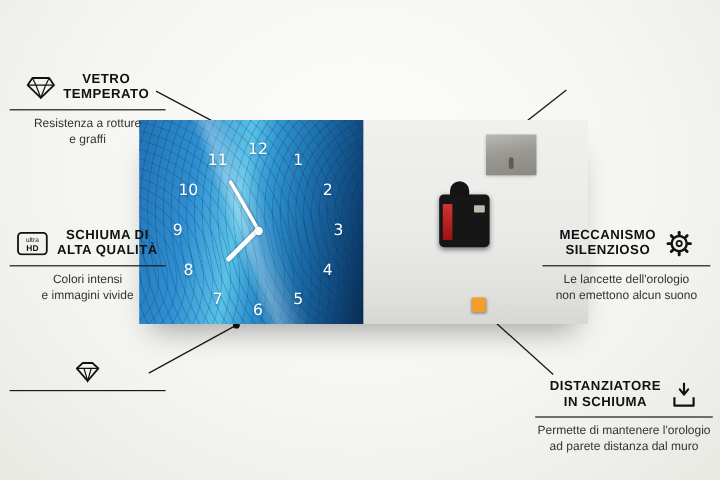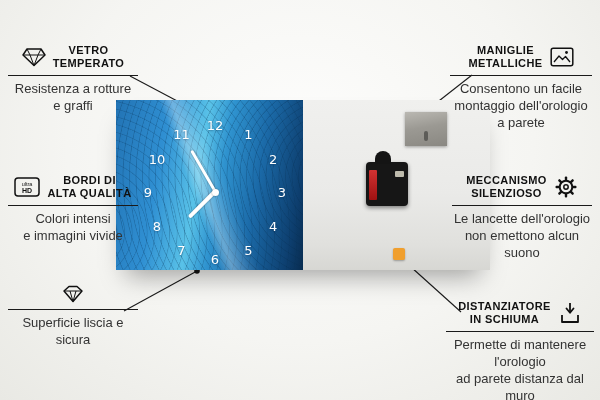--- a/index.html
+++ b/index.html
@@ -61,31 +61,31 @@
   .mechanism::after{ 
     content:"";position:absolute;right:4px;top:9px;width:9px;height:6px;
     background:#dcd8c8;opacity:.85;border-radius:1px;
   }
   .battery{position:absolute;left:3px;top:8px;width:8px;height:30px;border-radius:1px;
     background:linear-gradient(180deg,#d23232,#9e1212);}
   .foam{position:absolute;left:90px;top:148px;width:12px;height:12px;border-radius:2px;
     background:#f09f2e;box-shadow:0 1px 2px rgba(0,0,0,0.3);}
 
   
-  .callout{position:absolute;}
+  .callout{position:absolute;margin-top:16px;}
   .callout .head{
     display:flex;align-items:center;justify-content:center;gap:7px;
     padding-bottom:5px;border-bottom:1.5px solid #1a1a1a;
   }
   .callout .title{
     font-weight:bold;font-size:11px;letter-spacing:0.4px;line-height:1.2;
     white-space:pre-line;text-align:center;color:#111;
   }
   .callout .subtitle{
-    margin-top:5px;font-size:13px;line-height:1.3;color:#333;
+    margin-top:5px;font-size:10px;line-height:1.3;color:#333;
     white-space:pre-line;text-align:center;
   }
   .icon{display:inline-flex;flex:0 0 auto;}
   .icon svg{display:block;}
 </style>
 </head>
 <body>
 
 <div class="stage">
 
@@ -152,55 +152,38 @@
 
   <div class="callout left" style="left:8px;top:174px;width:130px">
     <div class="head">
       <span class="icon">
         <svg width="26" height="20" viewBox="0 0 26 20">
           <rect x="1" y="1" width="24" height="18" rx="3" fill="none" stroke="#111" stroke-width="1.5"></rect>
           <text x="13" y="8.5" font-size="5.5" text-anchor="middle" fill="#111" font-family="Liberation Sans, sans-serif">ultra</text>
           <text x="13" y="16" font-size="7" font-weight="bold" text-anchor="middle" fill="#111" font-family="Liberation Sans, sans-serif">HD</text>
         </svg>
       </span>
-      <span class="title">BORDI DI
+      <span class="title">SCHIUMA DI
 ALTA QUALITÀ</span>
     </div>
     <div class="subtitle">Colori intensi
 e immagini vivide</div>
   </div>
 
   <div class="callout left" style="left:8px;top:284px;width:130px">
     <div class="head">
       <span class="icon">
         <svg width="24" height="20" viewBox="0 0 24 20">
           <path d="M3 7 L8 2.5 H16 L21 7 L12 17.5 Z" fill="none" stroke="#111" stroke-width="1.5" stroke-linejoin="round"></path>
           <path d="M3 7 H21 M9 7 L12 17.5 L15 7" fill="none" stroke="#111" stroke-width="1"></path>
         </svg>
       </span>
     </div>
-    <div class="subtitle">Superficie liscia e sicura</div>
-  </div>
-
-  <div class="callout right" style="left:450px;top:44px;width:142px">
-    <div class="head">
-      <span class="title">MANIGLIE
-METALLICHE</span>
-      <span class="icon">
-        <svg width="24" height="20" viewBox="0 0 24 20">
-          <rect x="1.2" y="1.2" width="21.6" height="17.6" rx="2" fill="none" stroke="#111" stroke-width="1.5"></rect>
-          <path d="M4 15 L9 9 L12.5 12.5 L15.5 9.5 L20 15" fill="none" stroke="#111" stroke-width="1.3" stroke-linejoin="round"></path>
-          <circle cx="16.5" cy="5.5" r="1.4" fill="#111"></circle>
-        </svg>
-      </span>
-    </div>
-    <div class="subtitle">Consentono un facile
-montaggio dell'orologio
-a parete</div>
-  </div>
+  </div>
+
 
   <div class="callout right" style="left:452px;top:174px;width:140px">
     <div class="head">
       <span class="title">MECCANISMO
 SILENZIOSO</span>
       <span class="icon">
         <svg width="24" height="24" viewBox="0 0 24 24">
           <g fill="#111">
             <rect x="10.8" y="1.5" width="2.4" height="4.2" rx="1"></rect>
             <rect x="10.8" y="1.5" width="2.4" height="4.2" rx="1" transform="rotate(45 12 12)"></rect>

